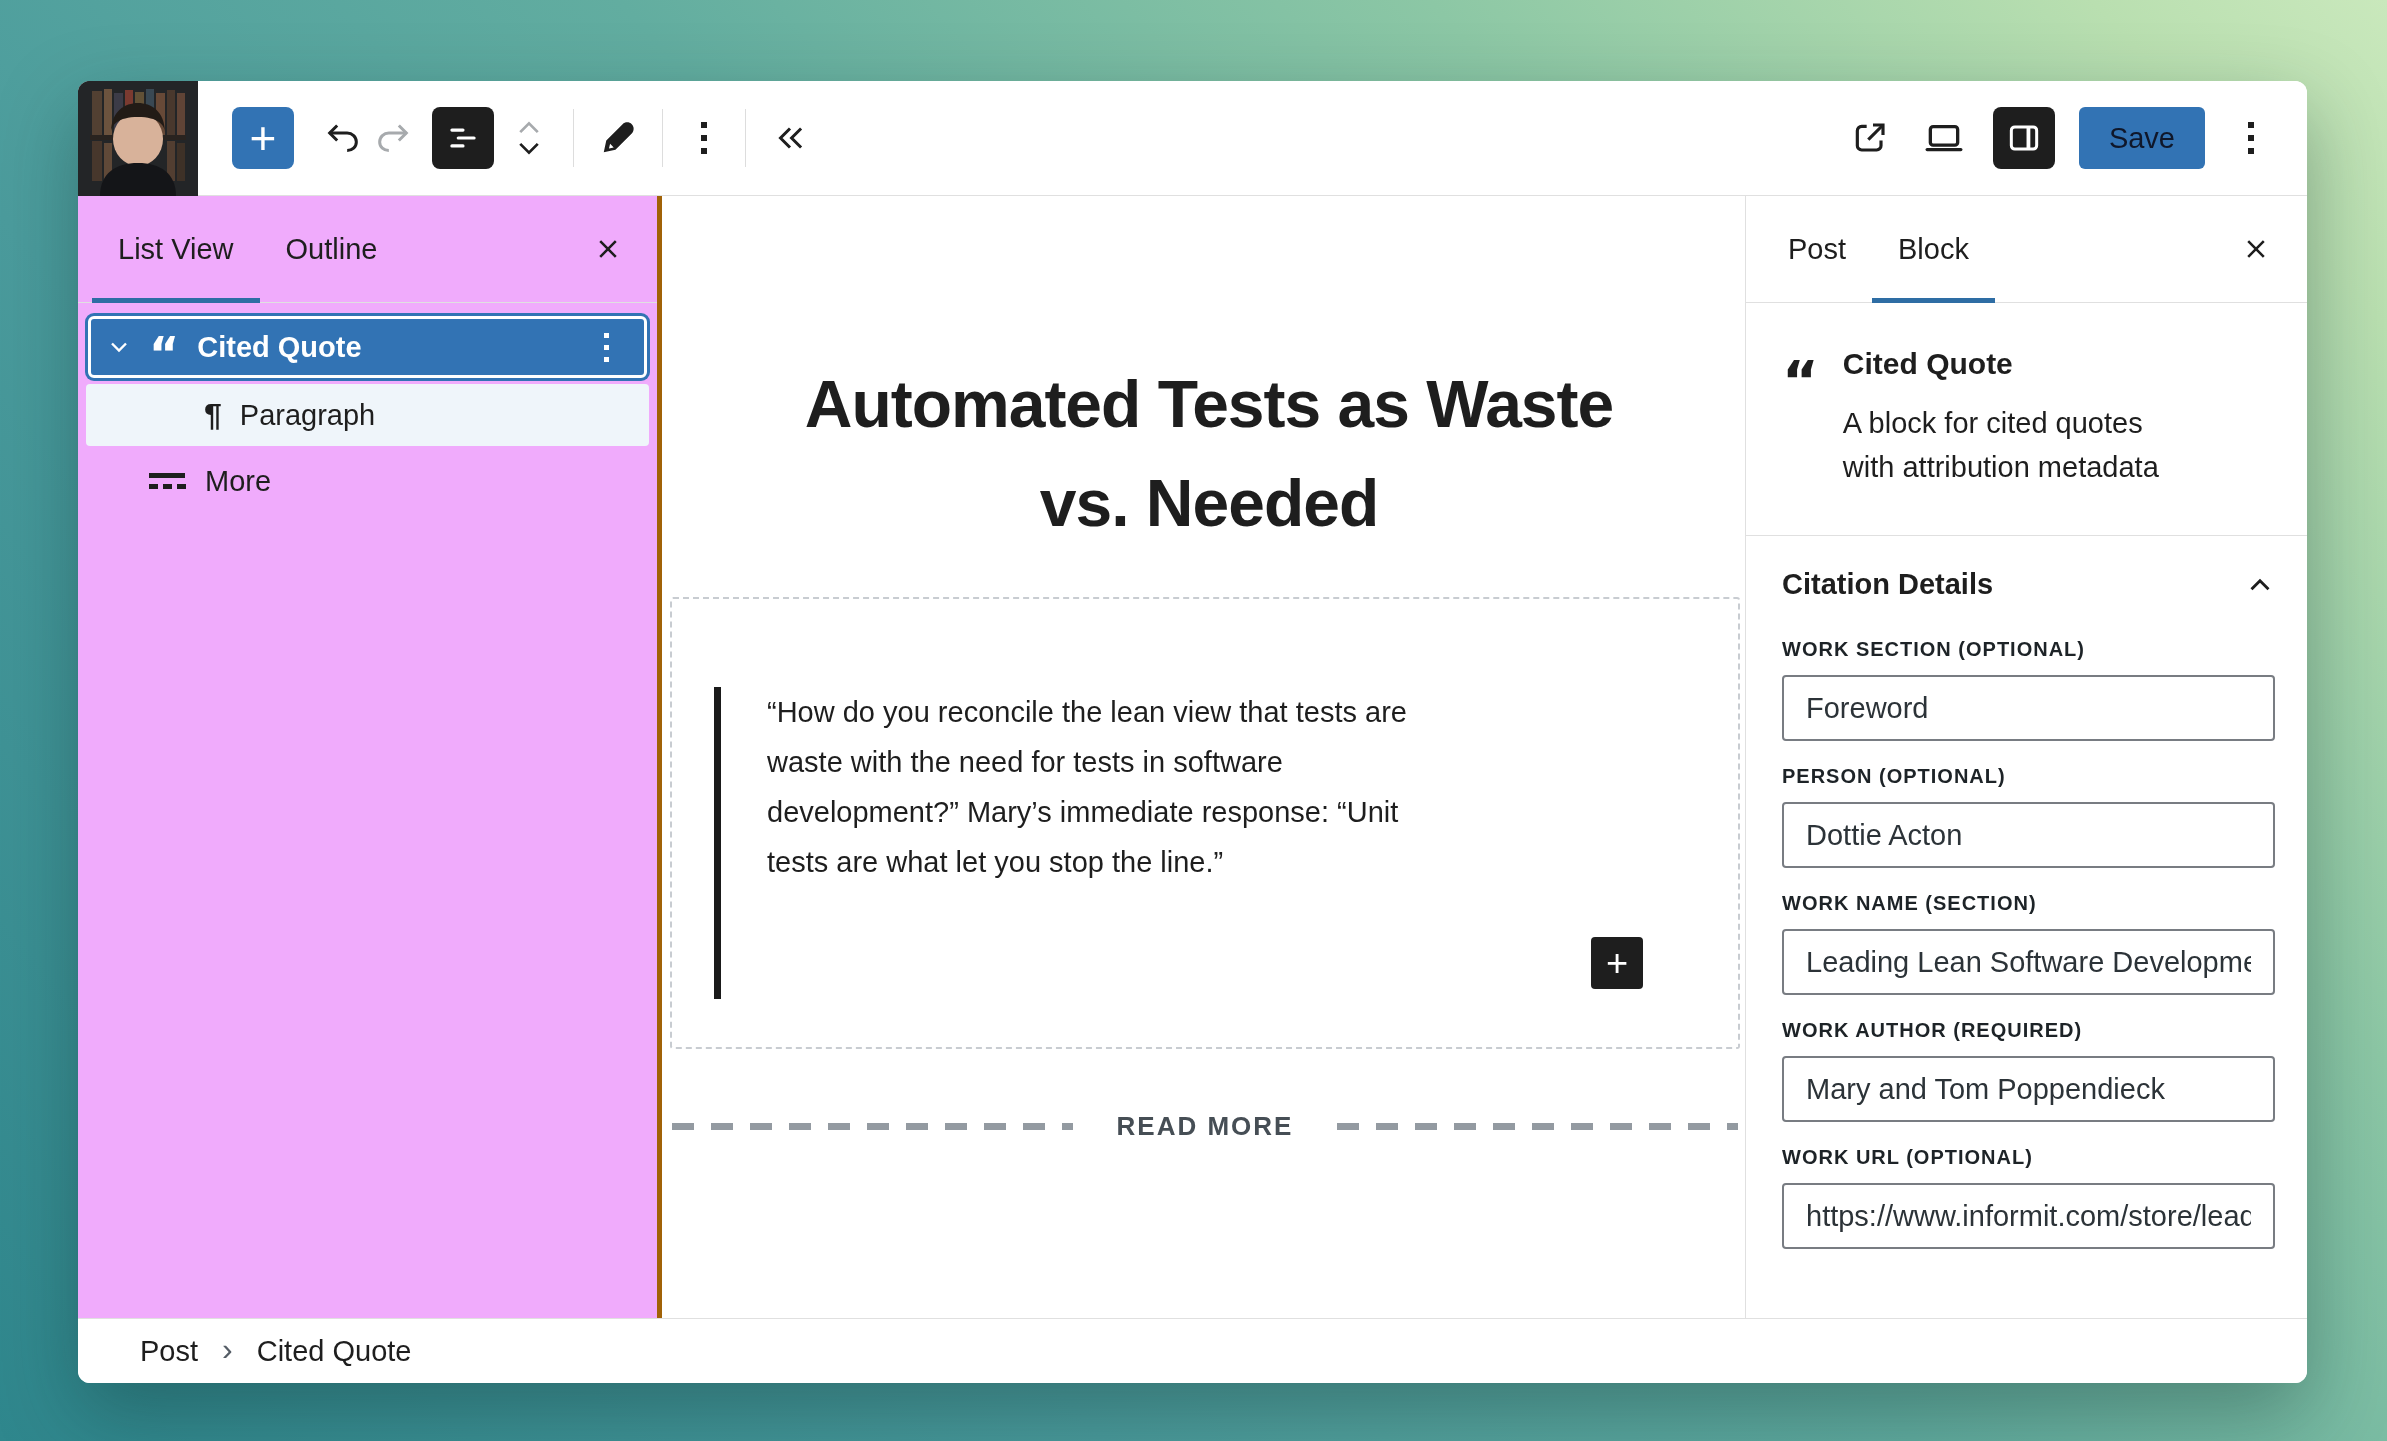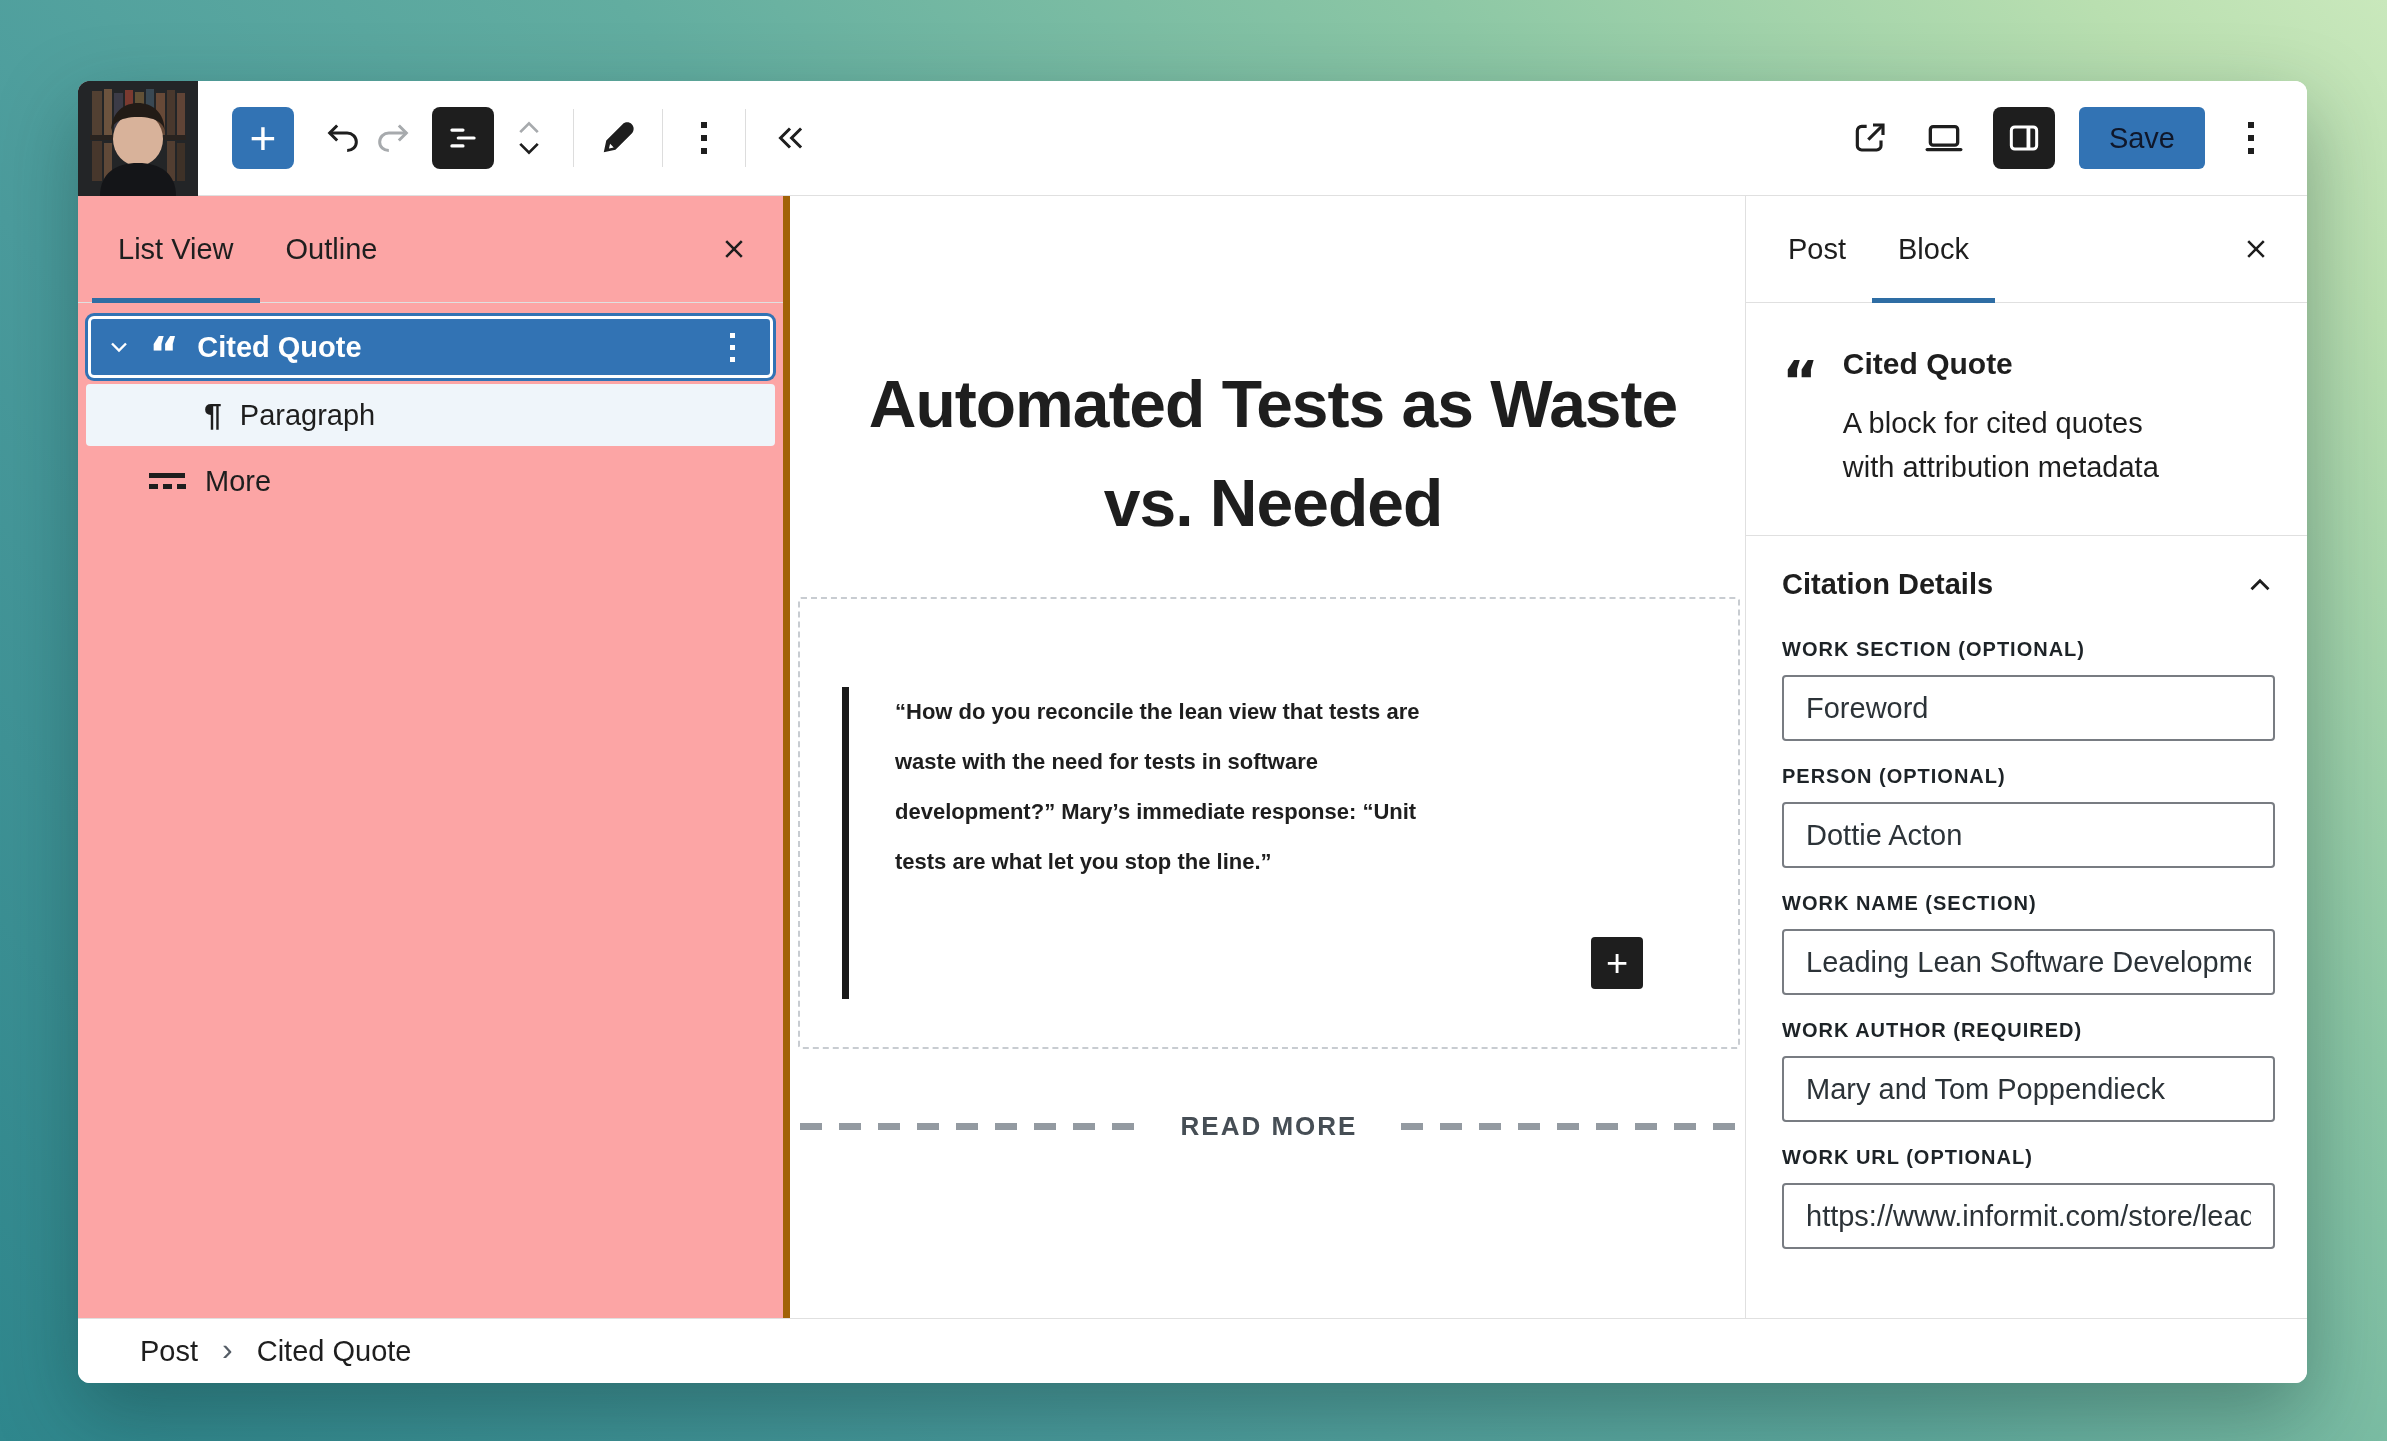--- a/index.html
+++ b/index.html
@@ -29,21 +29,21 @@
   .tb-sep { width:1px; height:58px; background:#ddd; margin:0 19px; flex:none; }
   .kebab { display:flex; flex-direction:column; align-items:center; justify-content:center; gap:7px; width:44px; height:62px; cursor:pointer; }
   .kebab i { width:6px; height:6px; background:#1e1e1e; display:block; }
   .kebab.white i { background:#fff; width:5px; height:5px; gap:6px; }
   .tb-right { margin-left:auto; display:flex; align-items:center; gap:24px; padding-right:34px; }
   .save-btn { height:62px; padding:0 30px; background:#3273b4; color:#0f172a; font-size:29px; border:none; border-radius:6px; cursor:pointer; font-family:inherit; }
   svg.ic { display:block; }
   
   .main { flex:1; display:flex; min-height:0; }
   
-  .list-panel { width:712px; flex:none; border-right:7px solid #a16207; display:flex; flex-direction:column; background:#fca5a5; }
+  .list-panel { width:584px; flex:none; border-right:5px solid #a16207; display:flex; flex-direction:column; background:#f0abfc; }
   .tabs-row { height:107px; flex:none; display:flex; align-items:stretch; border-bottom:1px solid #e0e0e0; padding:0 24px 0 14px; }
   .tab { display:flex; align-items:center; padding:0 26px; font-size:29px; color:#1e1e1e; position:relative; cursor:pointer; background:none; border:none; font-family:inherit; }
   .tab.active { font-weight:400; }
   .tab.active::after { content:""; position:absolute; left:0; right:0; bottom:-1px; height:5px; background:#2e6da4; }
   .panel-close { margin-left:auto; align-self:center; }
   .tree { padding:10px 6px 0 6px; }
   .tree-row { height:62px; display:flex; align-items:center; font-size:29px; border-radius:6px; padding:0 16px; position:relative; cursor:pointer; }
   .tree-row.selected { background:#3273b4; color:#fff; border:3px solid #fff; box-shadow:0 0 0 3px #3273b4; margin:3px 4px 6px 4px; font-weight:600; }
   .tree-row.child-row { background:#eff5fa; padding-left:118px; margin:0 2px; border-radius:4px; }
   .tree-row.plain-row { padding-left:63px; margin:4px 2px 0 2px; }
@@ -54,21 +54,21 @@
   .pilcrow { font-size:32px; font-weight:700; margin-right:18px; }
   .more-ic { width:38px; margin-right:18px; display:flex; flex-direction:column; gap:6px; }
   .more-ic i { display:block; height:5px; }
   .more-ic .solid { background:#1e1e1e; width:36px; }
   .more-ic .dashes { width:38px; background:repeating-linear-gradient(90deg,#1e1e1e 0 9px, transparent 9px 14px); }
   
   .canvas { flex:1; min-width:0; background:#fff; overflow:hidden; padding:0 5px 0 8px; }
   .post-title { margin:159px 0 0 8px; font-size:66px; line-height:99px; font-weight:600; letter-spacing:-1px; color:#1e1e1e; white-space:pre-line;text-align:center; }
   .cited-block { margin:44px 0 0 0; border:2px dashed #c8ccd1; border-radius:3px; padding:88px 40px 48px 42px; position:relative; }
   .blockquote { border-left:7px solid #1a1a1a; padding-left:46px; min-height:312px; }
-  .quote-text { font-size:22px; line-height:50px; font-weight:700; color:#1e1e1e; white-space:pre-line; }
+  .quote-text { font-size:29px; line-height:50px; font-weight:400; color:#1e1e1e; white-space:pre-line; }
   .inserter-dark { position:absolute; top:338px; right:95px; width:52px; height:52px; background:#1e1e1e; color:#fff; border:none; border-radius:4px; font-size:38px; line-height:1; display:flex; align-items:center; justify-content:center; cursor:pointer; }
   .citation { margin:52px 0 0 2px; font-size:27px; font-style:italic; font-weight:500; line-height:50px; color:#1e1e1e; white-space:pre-line; }
   .readmore { margin:62px 2px 0 2px; display:flex; align-items:center; gap:44px; }
   .rm-line { flex:1; height:7px; background:repeating-linear-gradient(90deg,#939aa1 0 22px, transparent 22px 39px); }
   .rm-label { font-size:26px; font-weight:700; letter-spacing:2px; color:#464e55; white-space:nowrap; }
   
   .sidebar { width:562px; flex:none; border-left:1px solid #e0e0e0; background:#fff; display:flex; flex-direction:column; overflow:hidden; }
   .sb-tabs { height:107px; flex:none; display:flex; align-items:stretch; border-bottom:1px solid #e0e0e0; padding:0 26px 0 16px; }
   .block-card { padding:44px 34px 46px 36px; border-bottom:1px solid #e0e0e0; display:flex; gap:24px; }
   .bc-quote { font-size:56px; font-weight:700; line-height:1; transform:translateY(6px); font-family:"DejaVu Sans", sans-serif; flex:none; }

